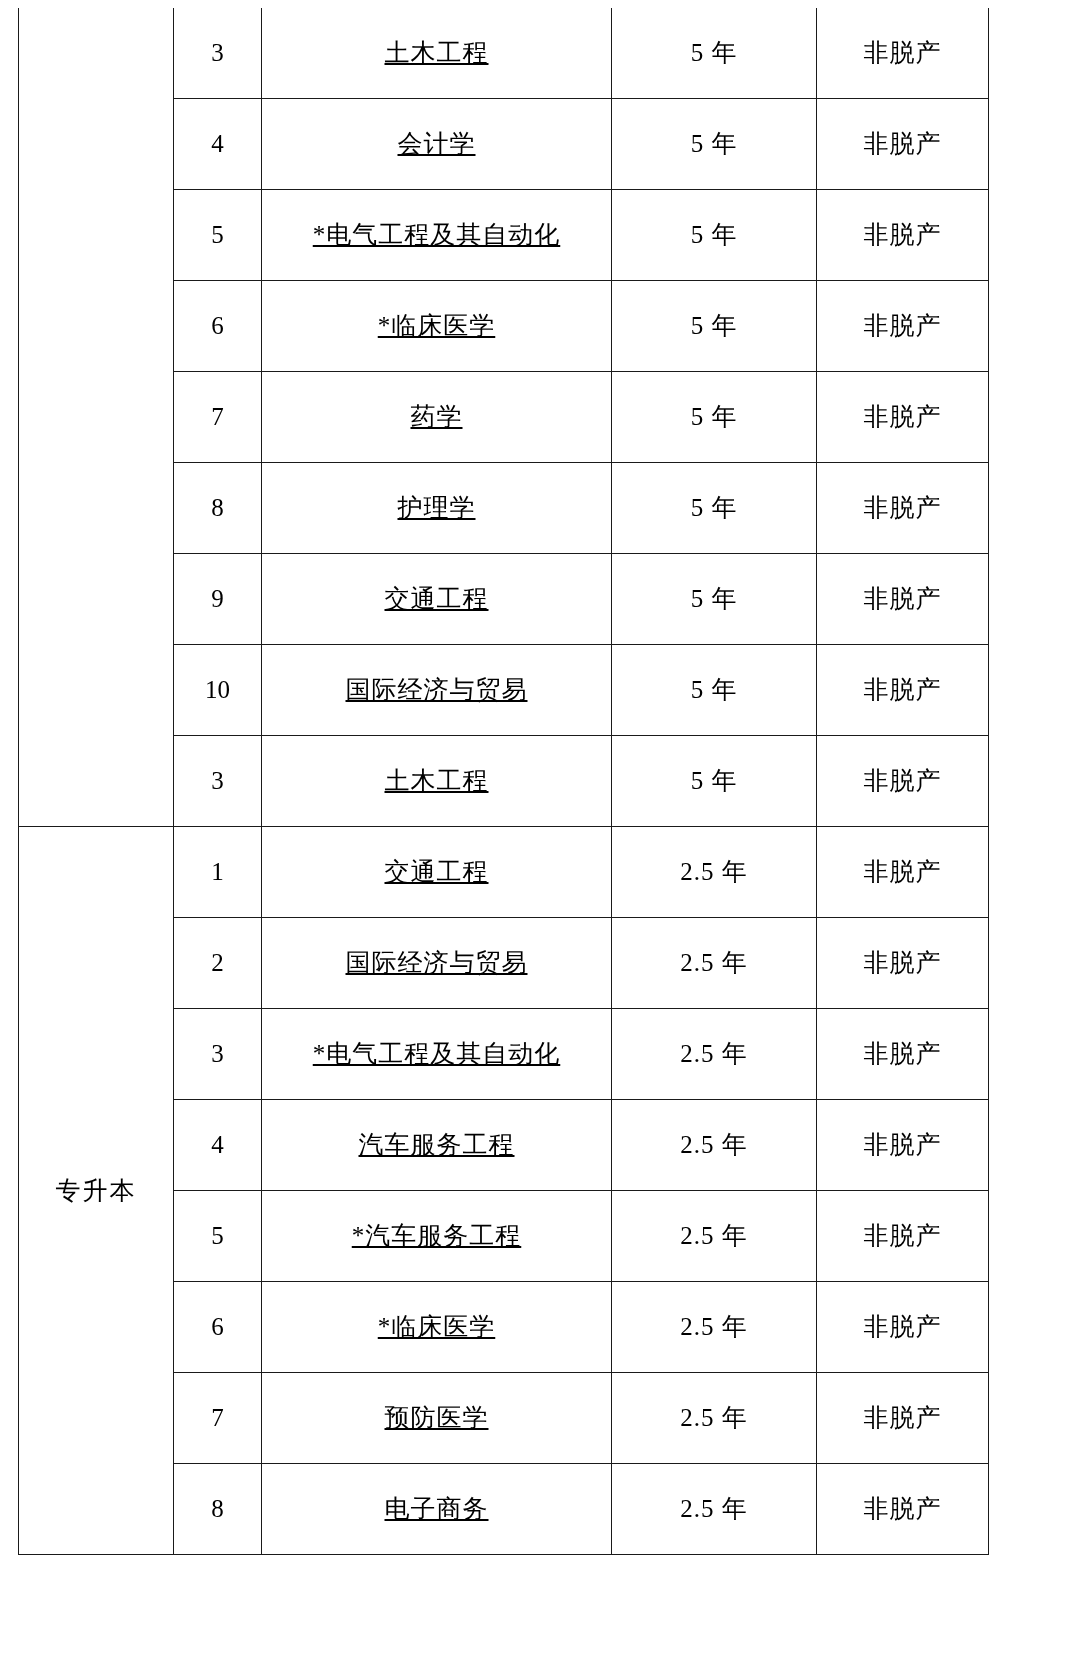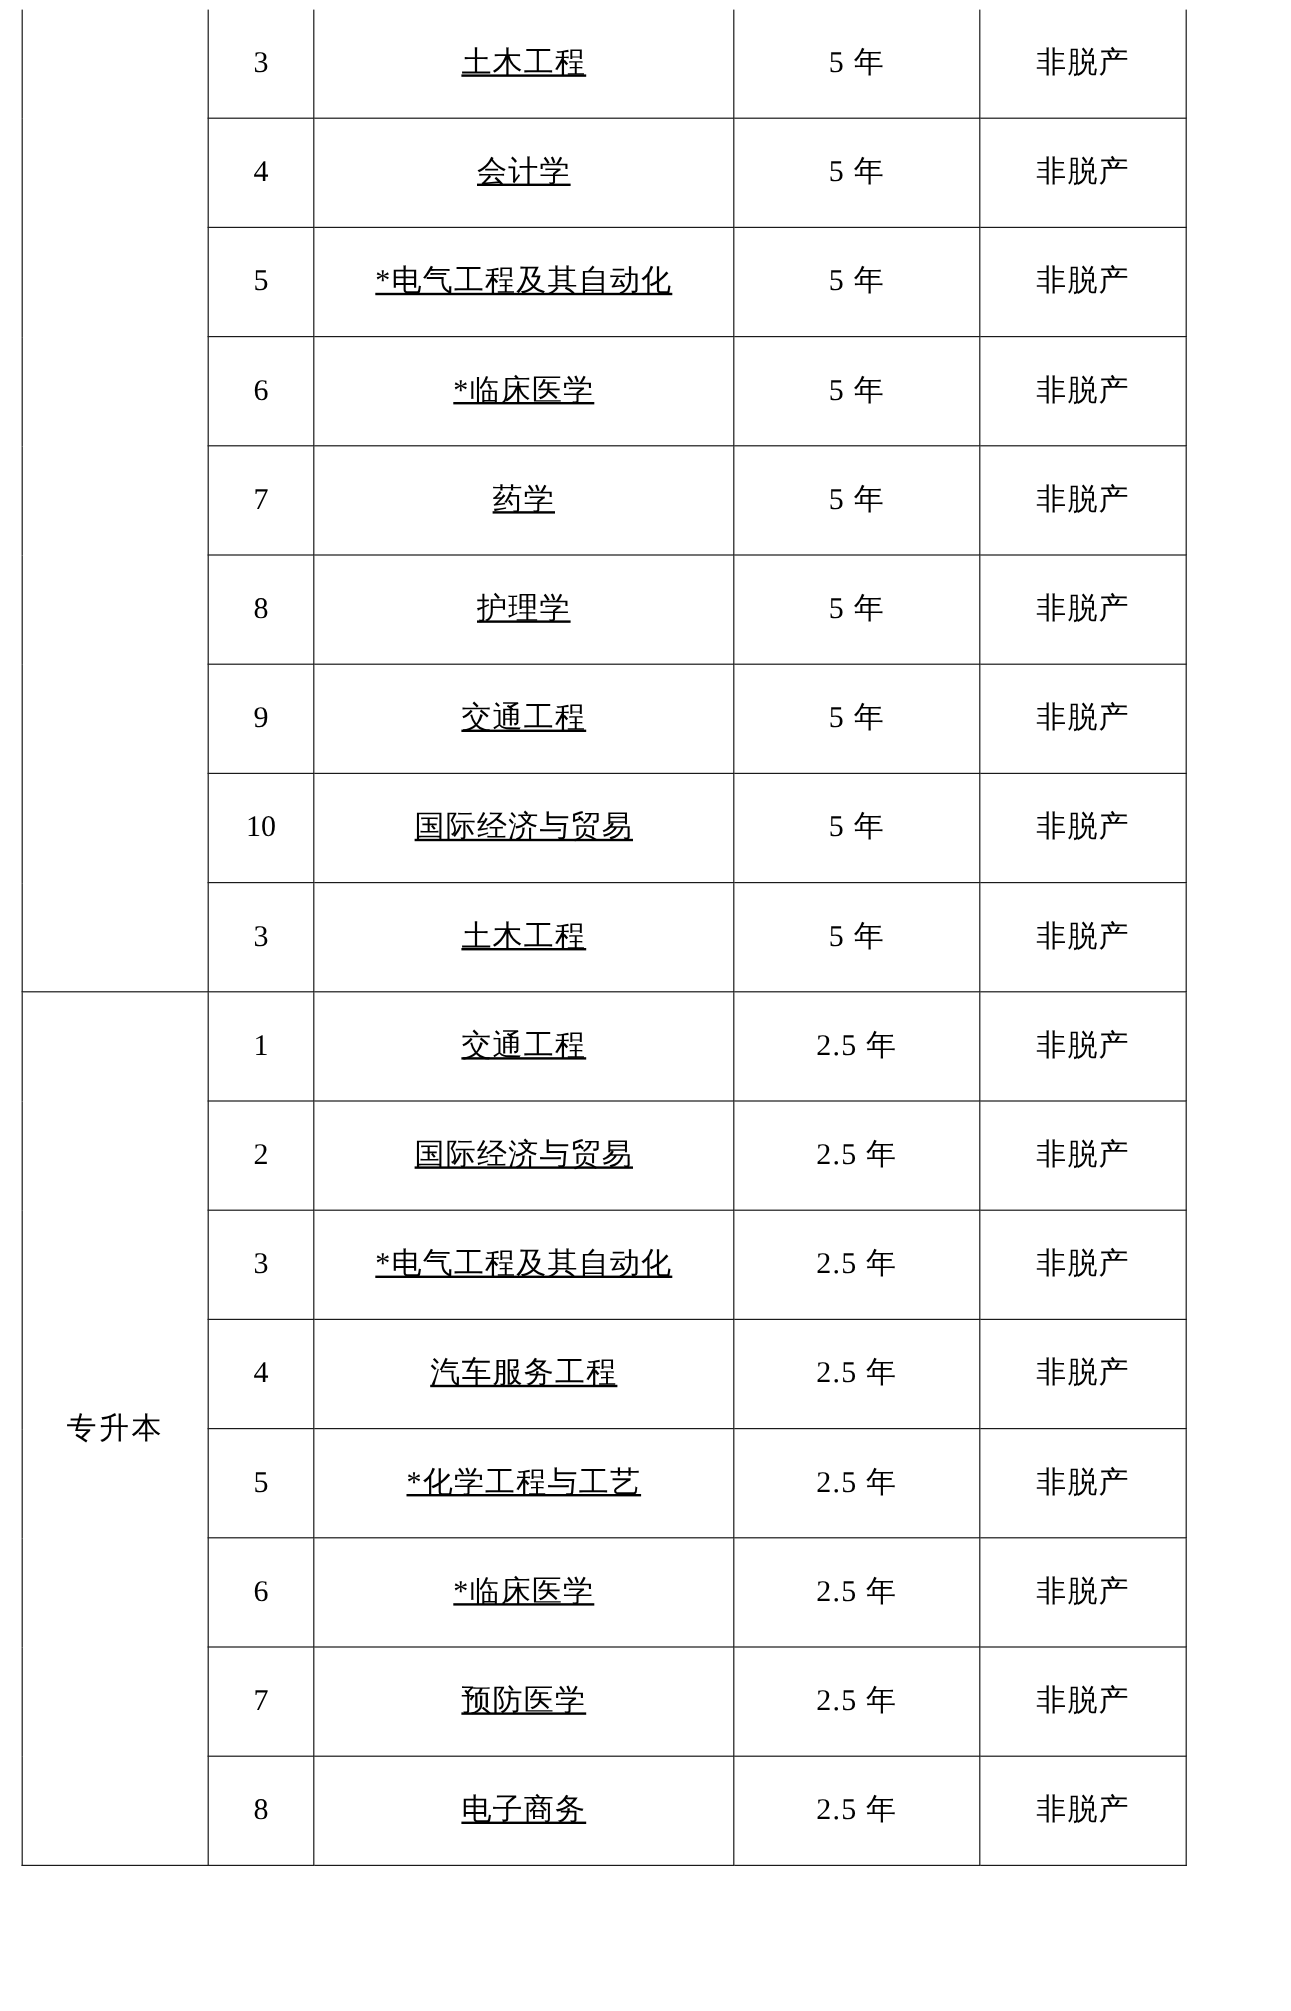--- a/index.html
+++ b/index.html
@@ -158,21 +158,21 @@
           <td class="mode-cell">非脱产</td>
         </tr>
         <tr>
           <td class="index-cell">4</td>
           <td class="name-cell">汽车服务工程</td>
           <td class="years-cell">2.5 年</td>
           <td class="mode-cell">非脱产</td>
         </tr>
         <tr>
           <td class="index-cell">5</td>
-          <td class="name-cell">*化学工程与工艺</td>
+          <td class="name-cell">*汽车服务工程</td>
           <td class="years-cell">2.5 年</td>
           <td class="mode-cell">非脱产</td>
         </tr>
         <tr>
           <td class="index-cell">6</td>
           <td class="name-cell">*临床医学</td>
           <td class="years-cell">2.5 年</td>
           <td class="mode-cell">非脱产</td>
         </tr>
         <tr>

